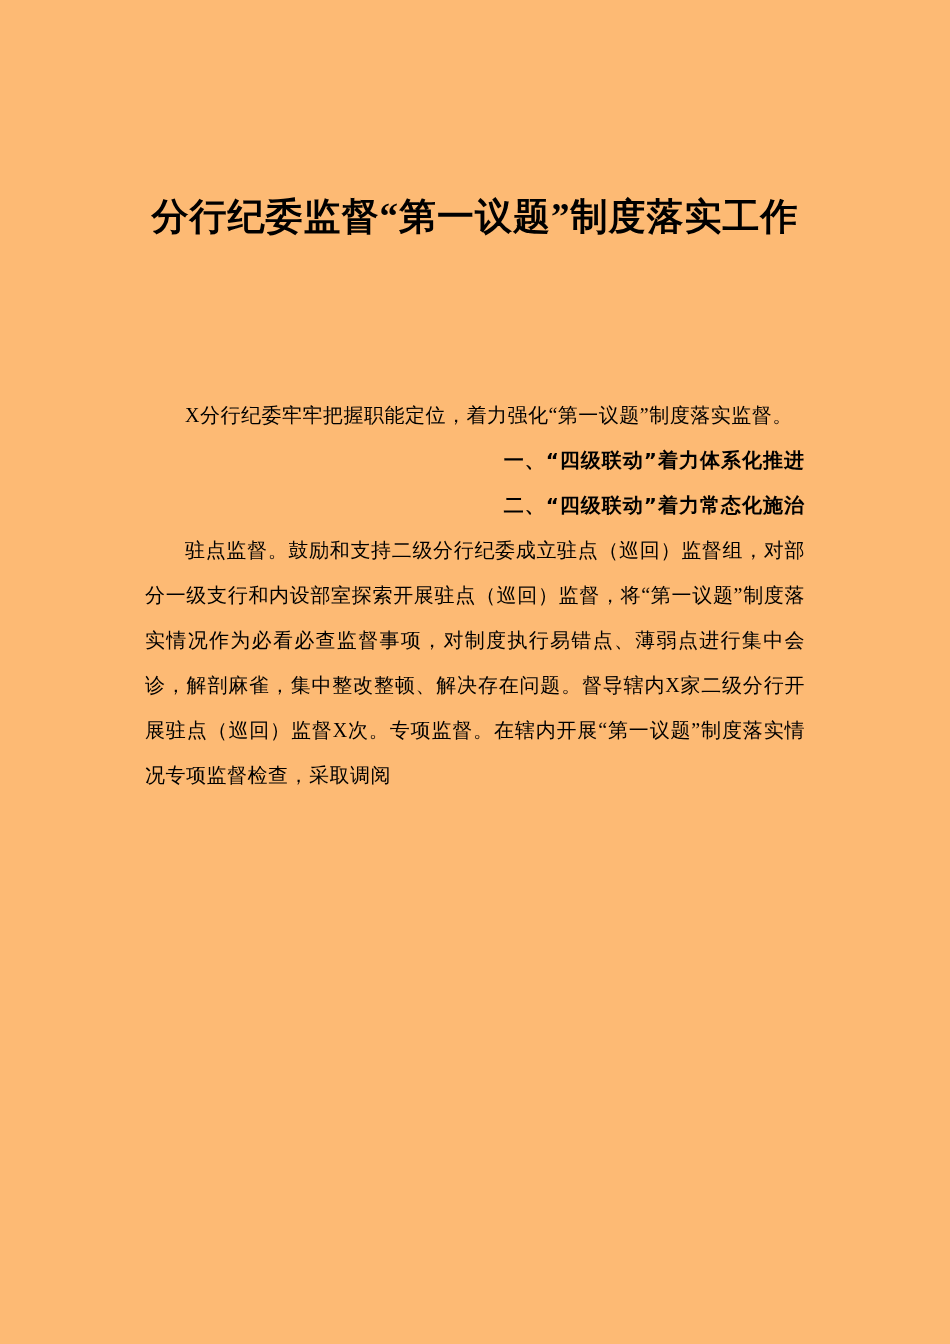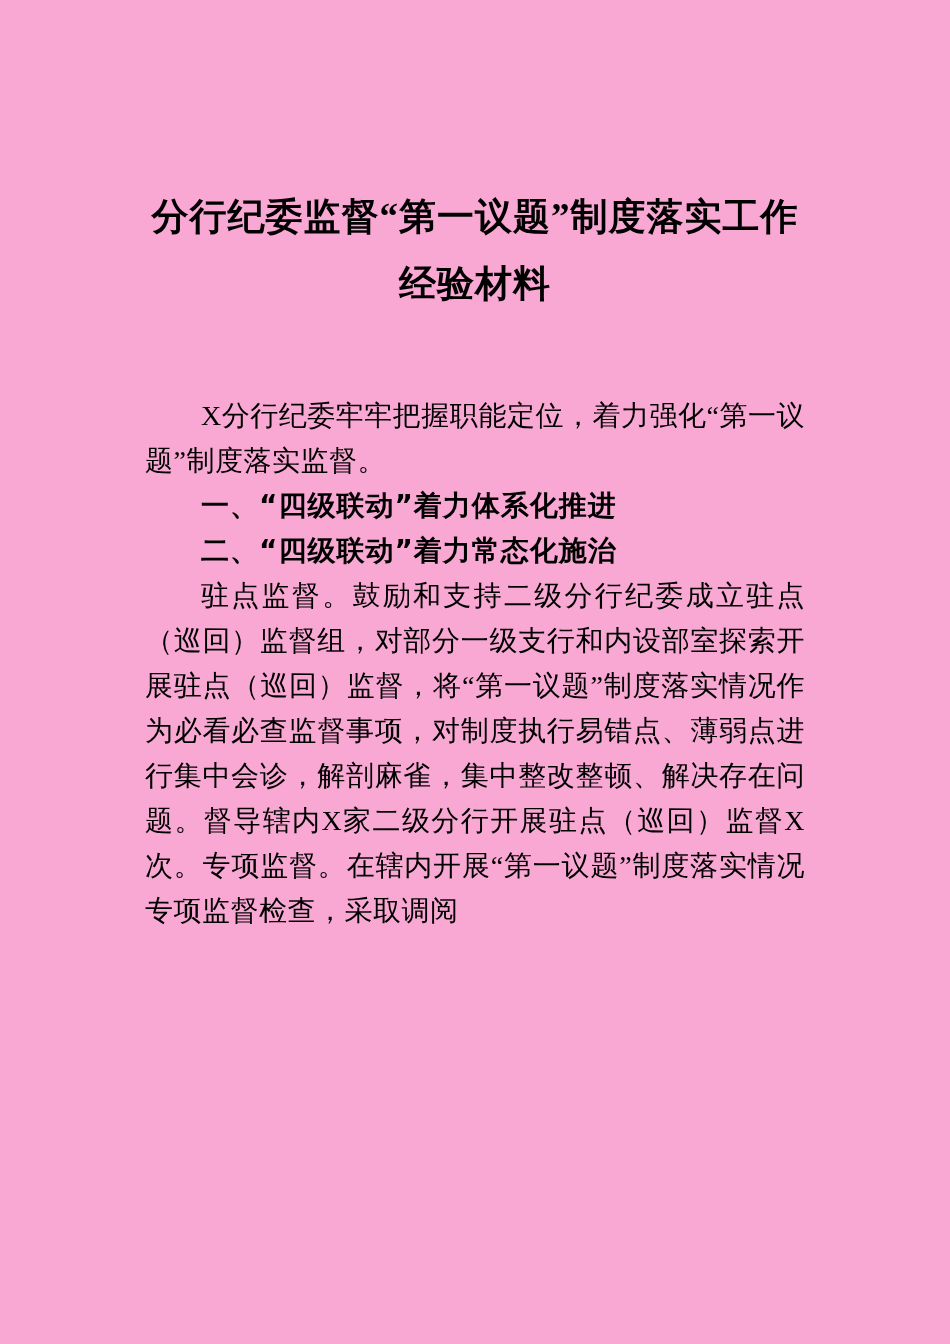--- a/index.html
+++ b/index.html
@@ -4,21 +4,21 @@
 <style>
   html, body {
     margin: 0;
     padding: 0;
     background: #ffffff;
   }
   .page {
     position: relative;
     width: 950px;
     height: 1344px;
-    background: #f9a8d4;
+    background: #fdba74;
     color: #000000;
     overflow: hidden;
   }
   .doc-title {
     position: absolute;
     top: 183px;
     left: 145px;
     width: 660px;
     text-align: center;
     font-family: "Liberation Serif", "DejaVu Serif", serif;
@@ -28,46 +28,45 @@
     letter-spacing: 1px;
   }
   .doc-body {
     position: absolute;
     top: 393px;
     left: 145px;
     width: 660px;
     height: 810px;
     overflow: hidden;
     font-family: "Liberation Serif", "DejaVu Serif", serif;
-    font-size: 28px;
+    font-size: 20px;
     line-height: 45px;
     text-align: justify;
     text-justify: inter-ideograph;
     letter-spacing: 0.5px;
   }
   .doc-body p {
     margin: 0;
     padding: 0;
     text-indent: 2em;
   }
   .doc-body p.heading {
     font-family: "DejaVu Sans", "Liberation Sans", sans-serif;
     font-weight: 700;
-    text-align: left;
+    text-align: right;
     letter-spacing: 1px;
   }
 </style>
 </head>
 <body>
 
 <div class="page">
 
   <div class="doc-title">
     <div>分行纪委监督“第一议题”制度落实工作</div>
-    <div>经验材料</div>
   </div>
 
   <div class="doc-body">
     <p class="para">X分行纪委牢牢把握职能定位，着力强化“第一议题”制度落实监督。</p>
     <p class="heading">一、“四级联动”着力体系化推进</p>
     <p class="heading">二、“四级联动”着力常态化施治</p>
     <p class="para">驻点监督。鼓励和支持二级分行纪委成立驻点（巡回）监督组，对部分一级支行和内设部室探索开展驻点（巡回）监督，将“第一议题”制度落实情况作为必看必查监督事项，对制度执行易错点、薄弱点进行集中会诊，解剖麻雀，集中整改整顿、解决存在问题。督导辖内X家二级分行开展驻点（巡回）监督X次。专项监督。在辖内开展“第一议题”制度落实情况专项监督检查，采取调阅</p>
   </div>
 
 </div>

